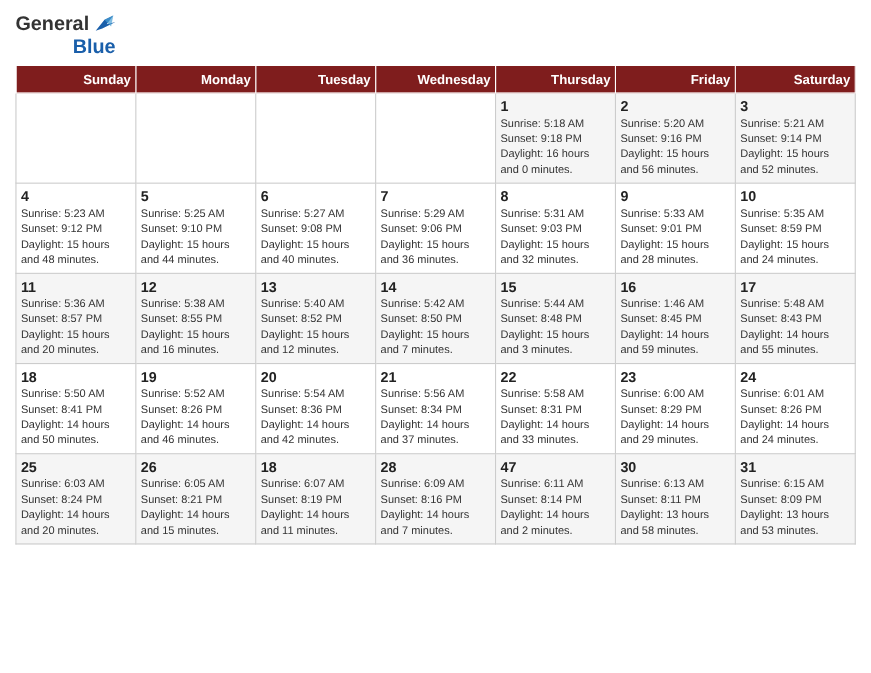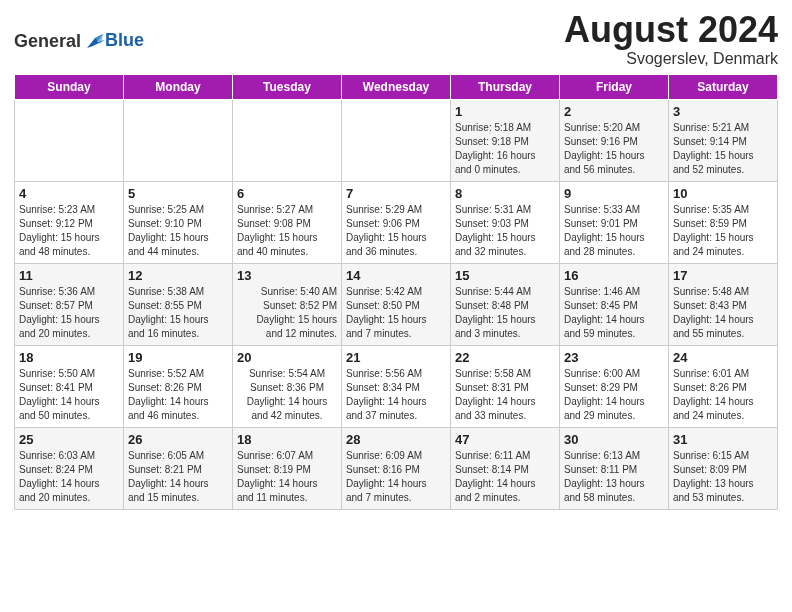--- a/index.html
+++ b/index.html
@@ -15,22 +15,22 @@
       padding: 10px 14px 8px 14px;
     }
     .header-row {
       display: flex;
       justify-content: space-between;
       align-items: flex-start;
       margin-bottom: 6px;
     }
     .logo {
       display: flex;
-      align-items: flex-start;
-      margin-top: 20px;
+      flex-direction: column;
+      align-items: flex-end;
     }
     .logo-text {
       display: flex;
       align-items: center;
     }
     .logo-general {
       font-size: 18px;
       font-weight: bold;
       color: #333;
     }
@@ -55,26 +55,26 @@
     }
     .location {
       font-size: 16px;
       color: #333;
     }
     table {
       width: 100%;
       border-collapse: collapse;
     }
     thead tr th {
-      background-color: #a21caf;
+      background-color: #7f1d1d;
       color: #fff;
       font-size: 12px;
       font-weight: bold;
       padding: 5px 4px;
-      text-align: center;
+      text-align: right;
       border: 1px solid #fff;
     }
     tbody tr td {
       border: 1px solid #ccc;
       vertical-align: top;
       padding: 4px 4px;
       font-size: 9.5px;
       color: #222;
       background: #fff;
       width: calc(100% / 7);
@@ -106,24 +106,20 @@
     <div class="logo">
       <div class="logo-text">
         <span class="logo-general">General</span>
         <svg class="logo-icon" viewBox="0 0 22 22">
           <polygon points="4,18 12,8 20,4 14,12 22,10 10,16" fill="#1a5faa"></polygon>
           <polygon points="12,8 20,4 18,14" fill="#4a9fd4" opacity="0.7"></polygon>
         </svg>
       </div>
       <span class="logo-blue">Blue</span>
     </div>
-    <div class="title-block">
-      <div class="month-year">August 2024</div>
-      <div class="location">Svogerslev, Denmark</div>
-    </div>
   </div>
 
   <table>
     <thead>
       <tr>
       <th>Sunday</th>
           <th>Monday</th>
           <th>Tuesday</th>
           <th>Wednesday</th>
           <th>Thursday</th>
@@ -220,21 +216,21 @@
           </td>
           <td>
             <span class="day-num">12</span>
             <div class="day-info" style="white-space: pre-line;">Sunrise: 5:38 AM
 Sunset: 8:55 PM
 Daylight: 15 hours
 and 16 minutes.</div>
           </td>
           <td>
             <span class="day-num">13</span>
-            <div class="day-info" style="white-space: pre-line; text-align: right;">Sunrise: 5:40 AM
+            <div class="day-info" style="white-space: pre-line;">Sunrise: 5:40 AM
 Sunset: 8:52 PM
 Daylight: 15 hours
 and 12 minutes.</div>
           </td>
           <td>
             <span class="day-num">14</span>
             <div class="day-info" style="white-space: pre-line;">Sunrise: 5:42 AM
 Sunset: 8:50 PM
 Daylight: 15 hours
 and 7 minutes.</div>
@@ -271,21 +267,21 @@
           </td>
           <td>
             <span class="day-num">19</span>
             <div class="day-info" style="white-space: pre-line;">Sunrise: 5:52 AM
 Sunset: 8:26 PM
 Daylight: 14 hours
 and 46 minutes.</div>
           </td>
           <td>
             <span class="day-num">20</span>
-            <div class="day-info" style="white-space: pre-line; text-align: center;">Sunrise: 5:54 AM
+            <div class="day-info" style="white-space: pre-line;">Sunrise: 5:54 AM
 Sunset: 8:36 PM
 Daylight: 14 hours
 and 42 minutes.</div>
           </td>
           <td>
             <span class="day-num">21</span>
             <div class="day-info" style="white-space: pre-line;">Sunrise: 5:56 AM
 Sunset: 8:34 PM
 Daylight: 14 hours
 and 37 minutes.</div>

